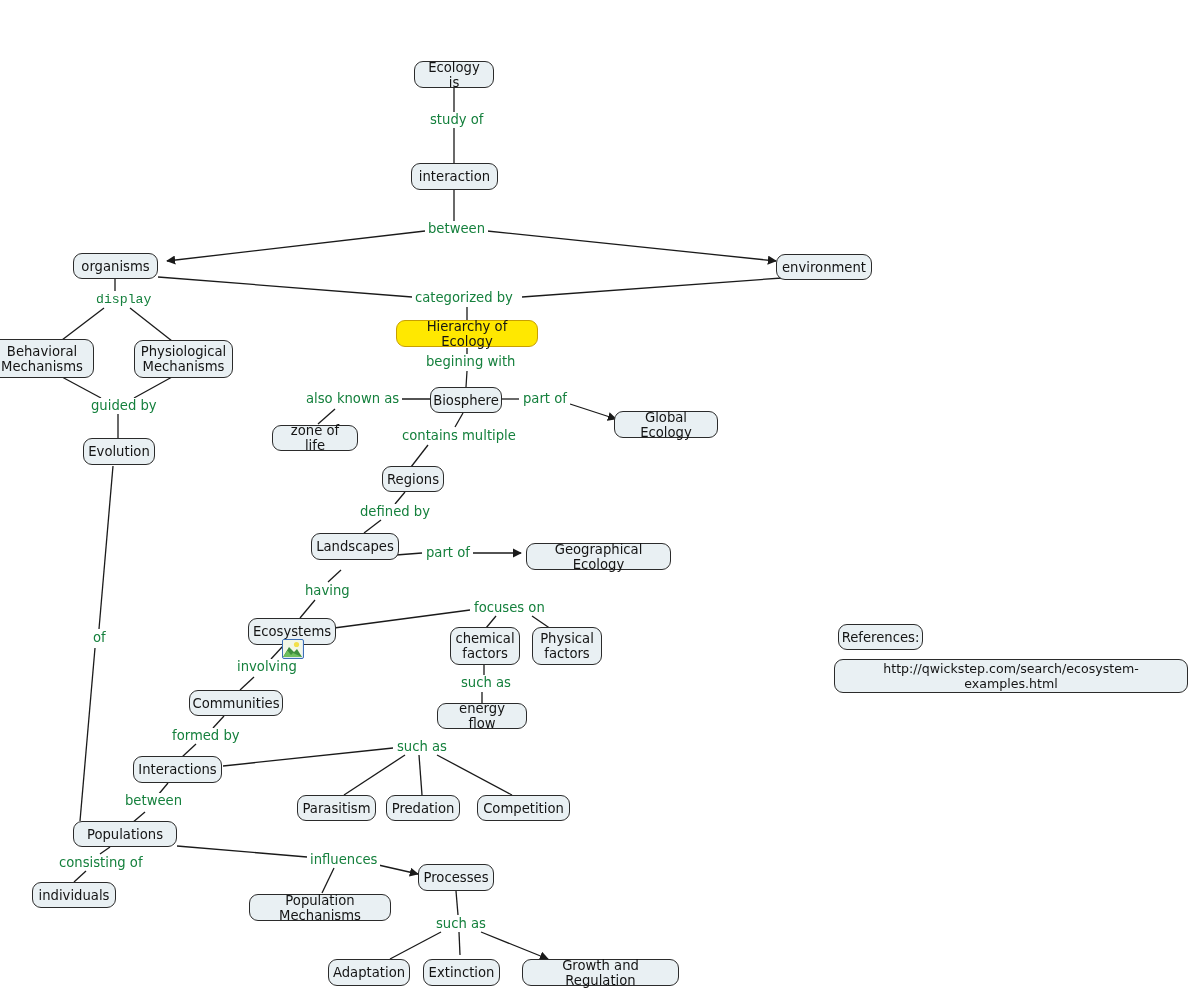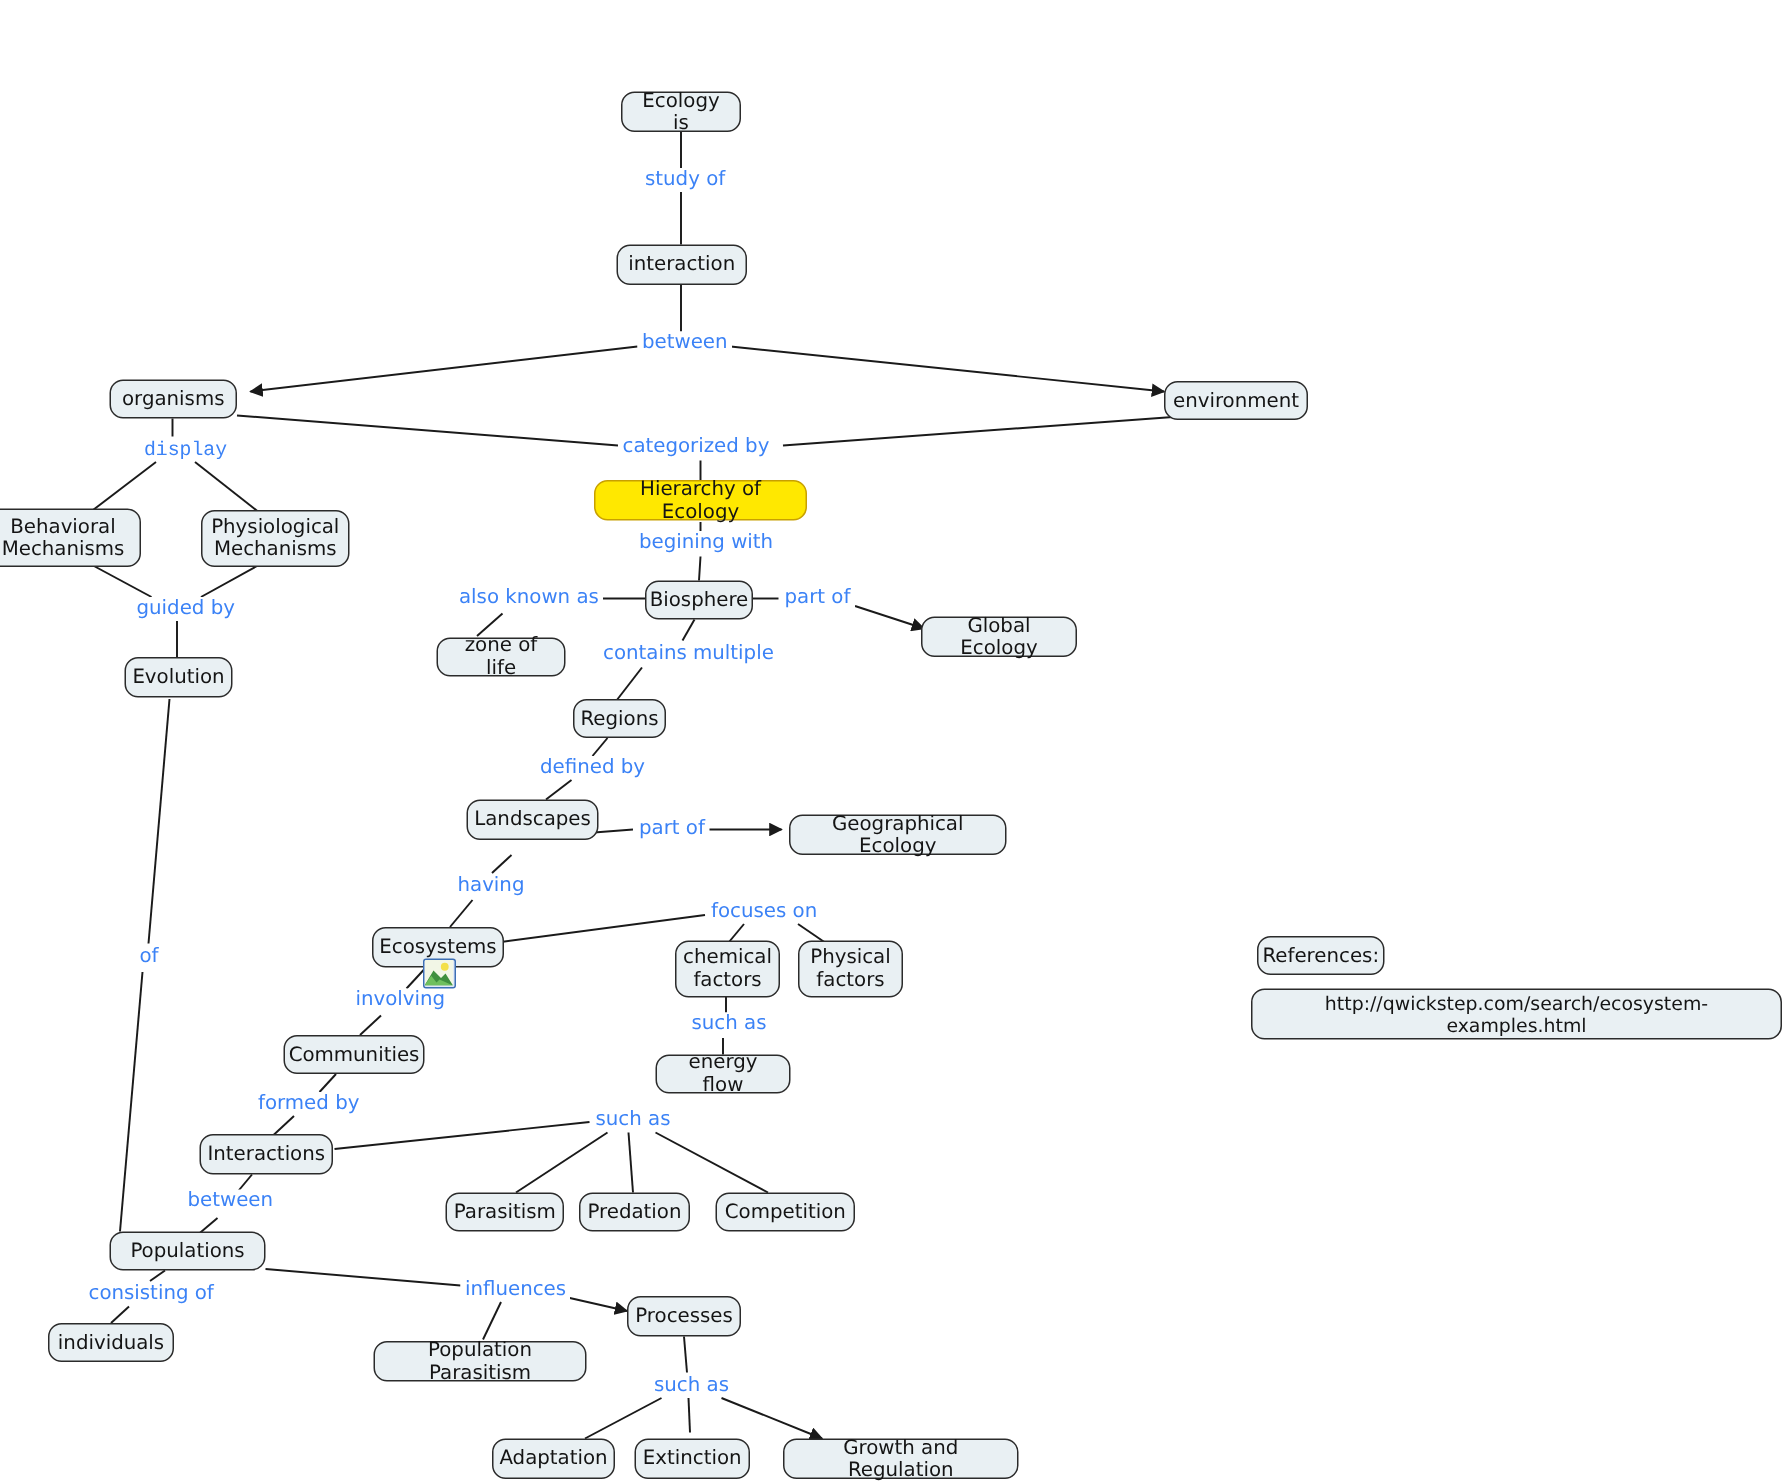--- a/index.html
+++ b/index.html
@@ -49,21 +49,21 @@
     border-color: #c8a000;
     border-width: 1.6px;
   }
   .node.title {
     border-radius: 10px;
   }
   .label {
     position: absolute;
     font-size: 13.2px;
     line-height: 15px;
-    color: #3b82f6;
+    color: #15803d;
     background: #ffffff;
     padding: 0 3px;
     white-space: nowrap;
     text-align: center;
     z-index: 4;
   }
   .thumb {
     position: absolute;
     width: 22px;
     height: 20px;
@@ -210,21 +210,21 @@
 
   <div class="node" style="left:134px; top:340px; width:99px; height:38px;">Physiological
 Mechanisms</div>
 
   <div class="node" style="left:83px; top:438px; width:72px; height:27px;">Evolution</div>
 
   <div class="node highlight" style="left:396px; top:320px; width:142px; height:27px;">Hierarchy of Ecology</div>
 
   <div class="node" style="left:430px; top:387px; width:72px; height:26px;">Biosphere</div>
 
-  <div class="node" style="left:272px; top:425px; width:86px; height:26px;margin-left:19px;">zone of life</div>
+  <div class="node" style="left:272px; top:425px; width:86px; height:26px;">zone of life</div>
 
   <div class="node" style="left:614px; top:411px; width:104px; height:27px;">Global Ecology</div>
 
   <div class="node" style="left:382px; top:466px; width:62px; height:26px;">Regions</div>
 
   <div class="node" style="left:311px; top:533px; width:88px; height:27px;">Landscapes</div>
 
   <div class="node" style="left:526px; top:543px; width:145px; height:27px;">Geographical Ecology</div>
 
   <div class="node" style="left:248px; top:618px; width:88px; height:27px;">Ecosystems</div>
@@ -253,21 +253,21 @@
   <div class="node" style="left:297px; top:795px; width:79px; height:26px;">Parasitism</div>
 
   <div class="node" style="left:386px; top:795px; width:74px; height:26px;">Predation</div>
 
   <div class="node" style="left:477px; top:795px; width:93px; height:26px;">Competition</div>
 
   <div class="node" style="left:73px; top:821px; width:104px; height:26px;">Populations</div>
 
   <div class="node" style="left:32px; top:882px; width:84px; height:26px;">individuals</div>
 
-  <div class="node" style="left:249px; top:894px; width:142px; height:27px;">Population Parasitism</div>
+  <div class="node" style="left:249px; top:894px; width:142px; height:27px;">Population Mechanisms</div>
 
   <div class="node" style="left:418px; top:864px; width:76px; height:27px;">Processes</div>
 
   <div class="node" style="left:328px; top:959px; width:82px; height:27px;">Adaptation</div>
 
   <div class="node" style="left:423px; top:959px; width:77px; height:27px;">Extinction</div>
 
   <div class="node" style="left:522px; top:959px; width:157px; height:27px;">Growth and Regulation</div>
 
 

